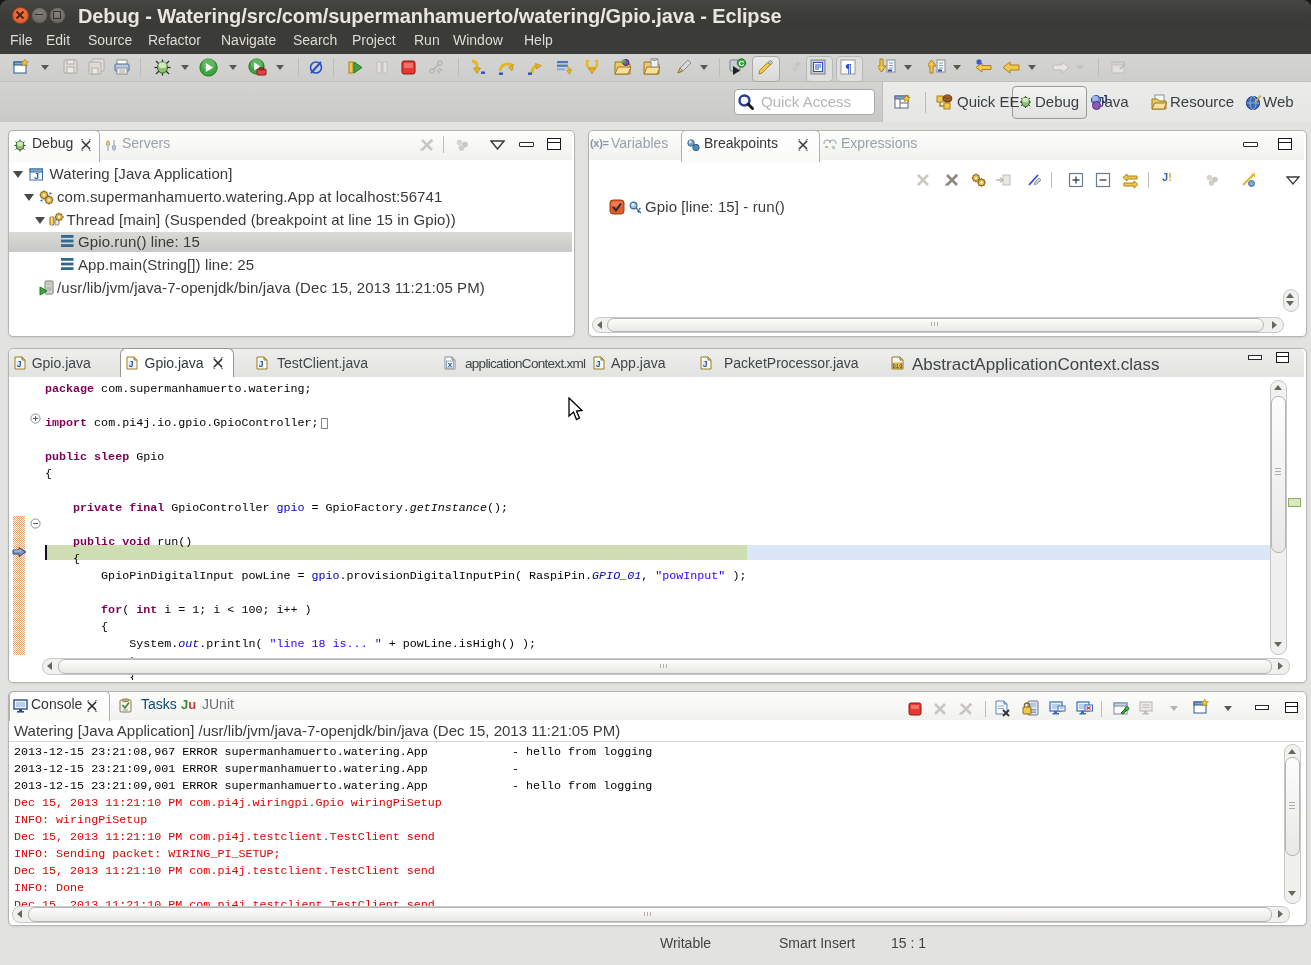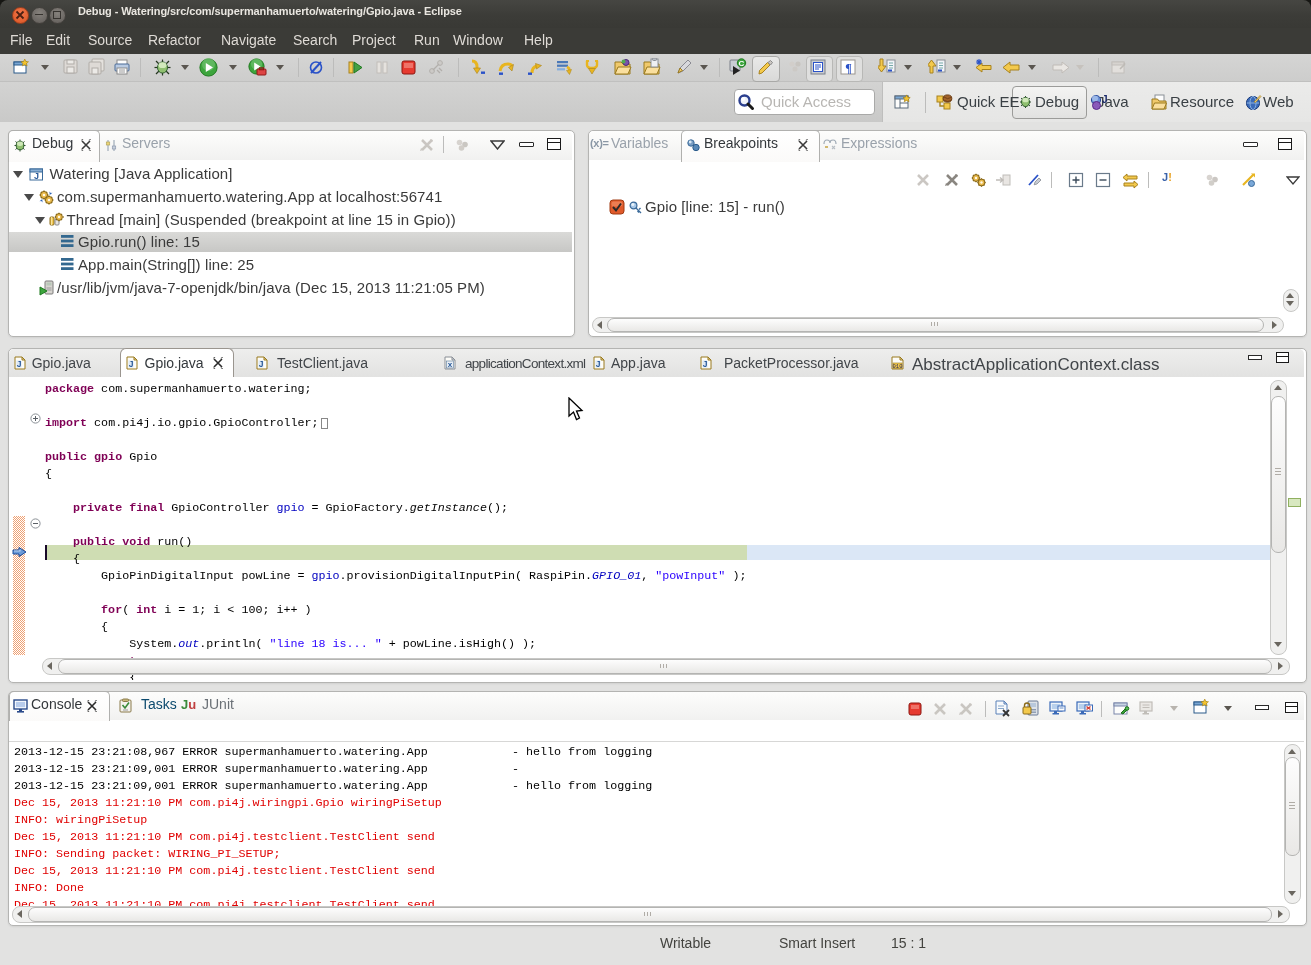--- a/index.html
+++ b/index.html
@@ -4,21 +4,21 @@
   html,body{margin:0;padding:0;}
   body{width:1311px;height:965px;position:relative;overflow:hidden;
        background:#e2e2e1;font-family:"Liberation Sans",sans-serif;}
   .abs{position:absolute;}
   
   #backdrop{left:0;top:0;width:1311px;height:54px;background:#161613;}
   #titlebar{left:0;top:0;width:1311px;height:28px;background:linear-gradient(#464642,#3c3c38 55%,#393935);border-radius:8px 8px 0 0;}
   #menubar{left:0;top:28px;width:1311px;height:26px;background:#3b3b37;}
   .wbtn{top:7px;width:15px;height:15px;border-radius:50%;}
   .mitem{color:#dfdbd6;font-size:14px;top:32px;}
-  #title{color:#e9e6e0;font-weight:bold;font-size:11px;top:5px;left:78px;letter-spacing:-0.1px;}
+  #title{color:#e9e6e0;font-weight:bold;font-size:20px;top:5px;left:78px;letter-spacing:-0.1px;}
   
   #tb1{left:0;top:54px;width:1311px;height:27px;background:linear-gradient(#d5d5d4,#cdcdcc);border-bottom:1px solid #c0c0bf;}
   #tb2{left:0;top:82px;width:1311px;height:40px;background:linear-gradient(#d3d3d2,#c9c9c8);}
   #tb2r{left:882px;top:82px;width:429px;height:40px;background:linear-gradient(#ebebea,#e6e6e5);border-left:1px solid #bebebd;}
   #qa{left:734px;top:89px;width:139px;height:24px;background:#fff;border:1px solid #a9a9a8;border-radius:4px;}
   #qatext{left:761px;top:93px;color:#b8b6b3;font-size:15px;}
   .ptext{font-size:15px;color:#3a4045;top:93px;}
   #dbtn{left:1012px;top:86px;width:73px;height:31px;border:1px solid #9b9b99;border-radius:4px;background:linear-gradient(#f4f4f3,#e1e1e0);}
   .sep1{top:58px;width:1px;height:19px;background:#bcbcbb;}
   .dd{border-left:4px solid transparent;border-right:4px solid transparent;border-top:5px solid #5a5650;width:0;height:0;}
@@ -635,21 +635,21 @@
     </svg>
 
   <div class="abs" style="left:36px;top:168px;width:702px;height:15px;background:#cfddb3;"></div>
   <div class="abs" style="left:738px;top:168px;width:523px;height:15px;background:#dbe7f6;"></div>
   <div class="abs" style="left:36px;top:168px;width:2px;height:15px;background:#1a0a2a;"></div>
 
   <div class="abs code" style="left:36px;top:4px;color:#000;"><span class="kw">package</span> com.supermanhamuerto.watering;
 
 <span class="kw">import</span> com.pi4j.io.gpio.GpioController;<span style="border:1px solid #888;font-size:8px;color:#888;padding:0 2px;margin-left:2px;"> </span>
 
-<span class="kw">public gpio</span> Gpio
+<span class="kw">public sleep</span> Gpio
 {
 
     <span class="kw">private final</span> GpioController <span class="fld">gpio</span> = GpioFactory.<span class="stat">getInstance</span>();
 
     <span class="kw">public void</span> run()
     {
         GpioPinDigitalInput powLine = <span class="fld">gpio</span>.provisionDigitalInputPin( RaspiPin.<span class="fld stat">GPIO_01</span>, <span class="str">"powInput"</span> );
 
         <span class="kw">for</span>( <span class="kw">int</span> i = 1; i &lt; 100; i++ )
         {
@@ -773,20 +773,21 @@
     <rect x="1" y="3" width="12" height="11" fill="#fff" stroke="#2a5a8a"></rect>
     <rect x="1" y="3" width="12" height="3" fill="#7ba7d4" stroke="#2a5a8a"></rect>
     <path d="M13 4 l1.6 3.2 3.4.4 -2.6 2.3 .8 3.4 -3.2-1.8 -3.2 1.8 .8-3.4 -2.6-2.3 3.4-.4z" fill="#f4c430" stroke="#a07a10" stroke-width=".7" transform="translate(2,-3) scale(.75)"></path>
   </svg>
 <div class="abs dd" style="left:1224px;top:706px"></div>
 <div class="abs" style="left:1255px;top:705px;width:12px;height:3px;border:1.5px solid #2a2a2a;background:#fff;"></div>
 <div class="abs" style="left:1285px;top:702px;width:11px;height:9px;border:1.6px solid #1a1a1a;background:#fff;"></div>
 <div class="abs" style="left:1285px;top:702px;width:11px;height:2.5px;border:1.6px solid #1a1a1a;background:#fff;"></div>
 
 <div class="abs" style="left:9px;top:721px;width:1295px;height:185px;background:#fff;overflow:hidden;">
+  <div class="abs" style="left:5px;top:1px;font-size:15px;color:#3c3c3c;">Watering [Java Application] /usr/lib/jvm/java-7-openjdk/bin/java (Dec 15, 2013 11:21:05 PM)</div>
   <div class="abs" style="left:0;top:20px;width:1295px;height:1px;background:#d7d7d6;"></div>
   <div class="abs code" style="left:5px;top:23px;color:#000;">2013-12-15 23:21:08,967 ERROR supermanhamuerto.watering.App            - hello from logging
 2013-12-15 23:21:09,001 ERROR supermanhamuerto.watering.App            -
 2013-12-15 23:21:09,001 ERROR supermanhamuerto.watering.App            - hello from logging<span style="color:#e00000;">
 Dec 15, 2013 11:21:10 PM com.pi4j.wiringpi.Gpio wiringPiSetup
 INFO: wiringPiSetup
 Dec 15, 2013 11:21:10 PM com.pi4j.testclient.TestClient send
 INFO: Sending packet: WIRING_PI_SETUP;
 Dec 15, 2013 11:21:10 PM com.pi4j.testclient.TestClient send
 INFO: Done

